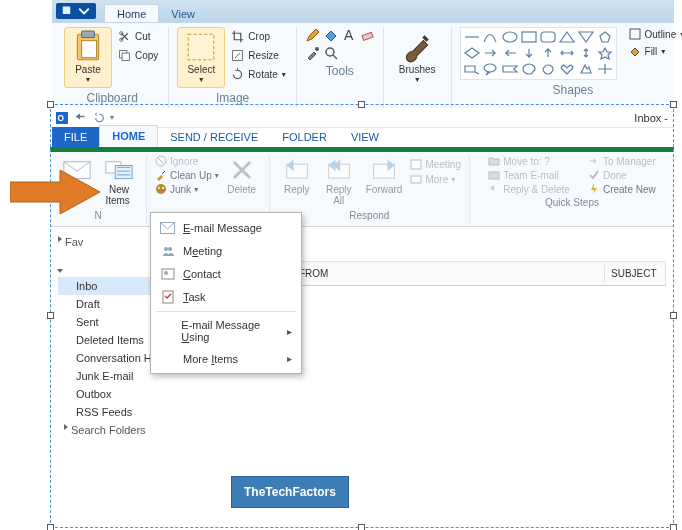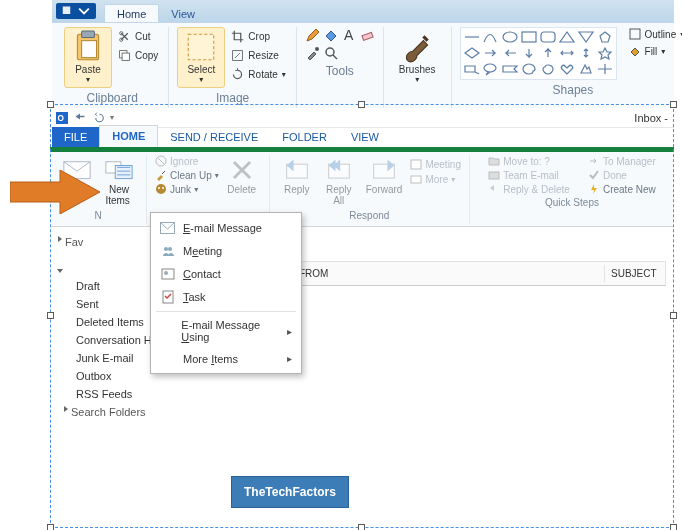--- a/index.html
+++ b/index.html
@@ -519,20 +519,21 @@
   <div class="ol-body">
     <div class="folders">
       <div class="hdr">
           <span class="tri"></span>
           <span>Fav</span>
         </div>
       <div style="height:14px"></div>
       <div class="hdr">
           <span class="tri down"></span>
         </div>
+      <div class="item sel">Inbo</div>
       <div class="item">Draft</div>
       <div class="item">Sent</div>
       <div class="item">Deleted Items</div>
       <div class="item">Conversation History</div>
       <div class="item">Junk E-mail</div>
       <div class="item">Outbox</div>
       <div class="item">RSS Feeds</div>
       <div class="hdr" style="padding-left:6px">
           <span class="tri"></span>
           <span>Search Folders</span>

